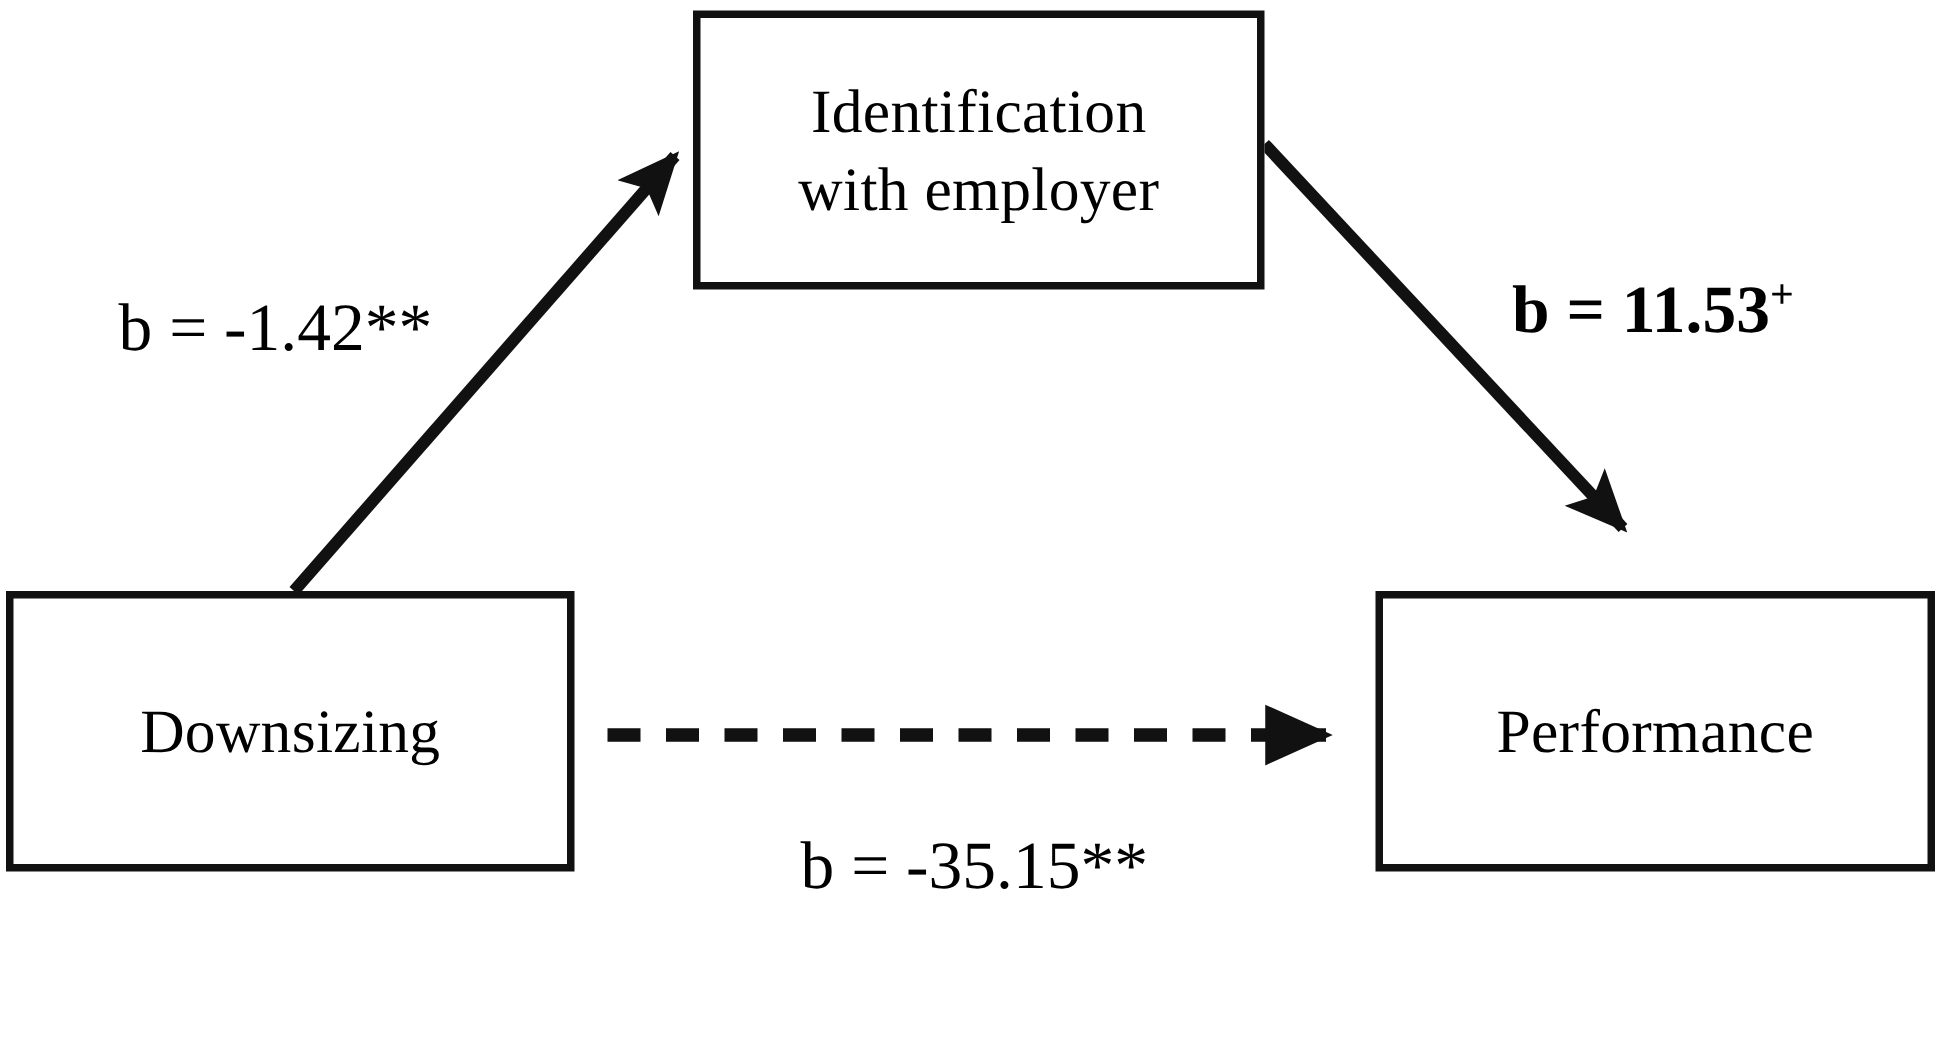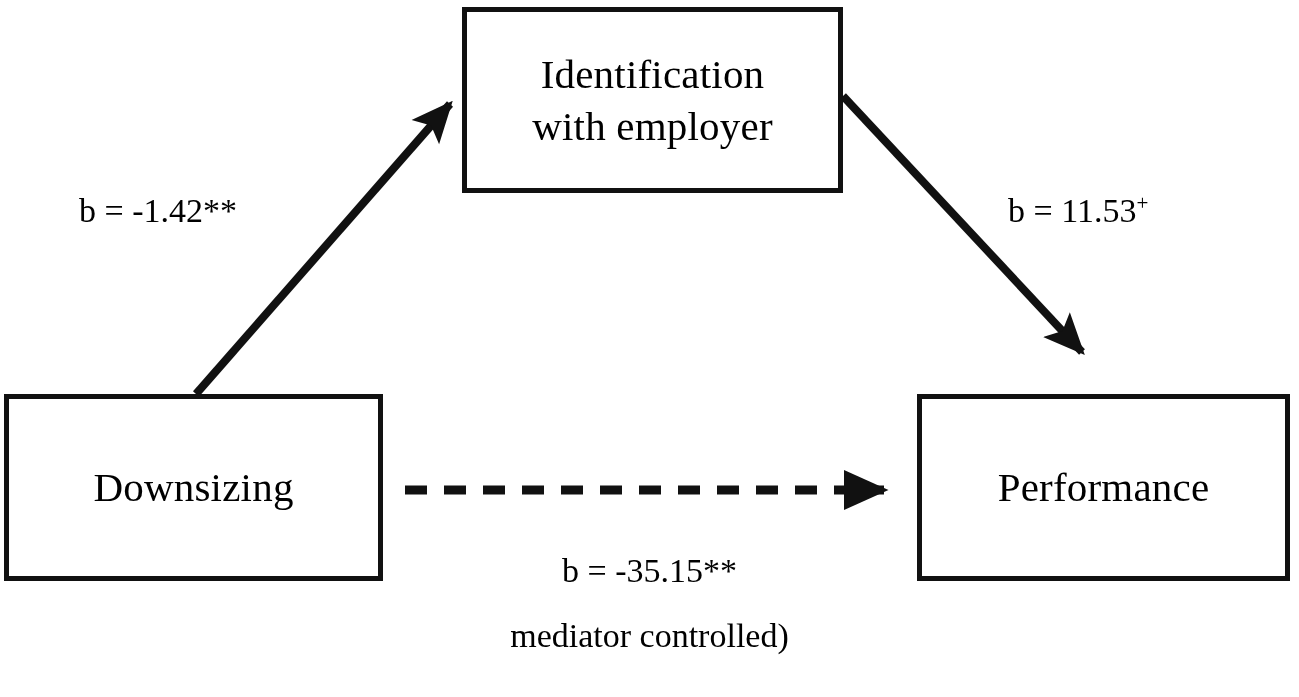--- a/index.html
+++ b/index.html
@@ -54,31 +54,32 @@
     height: 187px;
   }
   #node-outcome {
     left: 917px;
     top: 394px;
     width: 373px;
     height: 187px;
   }
   .edge-label {
     position: absolute;
-    font-size: 34px;
+    font-size: 45px;
     white-space: nowrap;
     z-index: 4;
   }
   #label-a-path {
     left: 79px;
     top: 192px;
   }
   #label-b-path {
     left: 1008px;
-    top: 192px;
+    top: 180px;
+    font-weight: bold;
   }
   #label-c-path {
     left: 0px;
     top: 525px;
     width: 1299px;
     text-align: center;
     line-height: 1.12;
   }
   #label-c-path .c-line {
     display: block;
@@ -128,16 +129,15 @@
   <div class="edge-label" id="label-a-path">
     <span>b = -1.42**</span>
   </div>
 
   <div class="edge-label" id="label-b-path">
     <span>b = 11.53</span><sup>+</sup>
   </div>
 
   <div class="edge-label" id="label-c-path">
     <span class="c-line">b = -35.15**</span>
-    <span class="c-line">mediator controlled)</span>
   </div>
 
 </div>
 
 </body></html>

